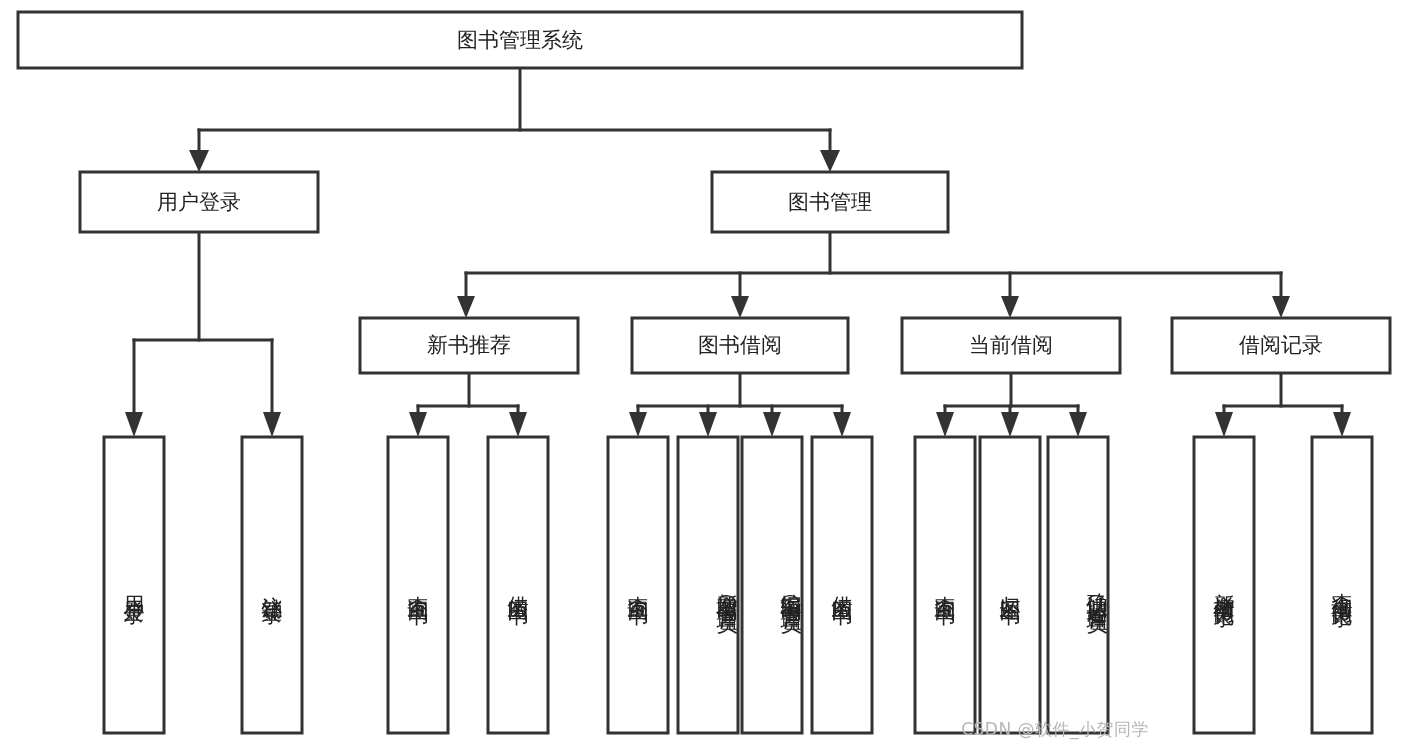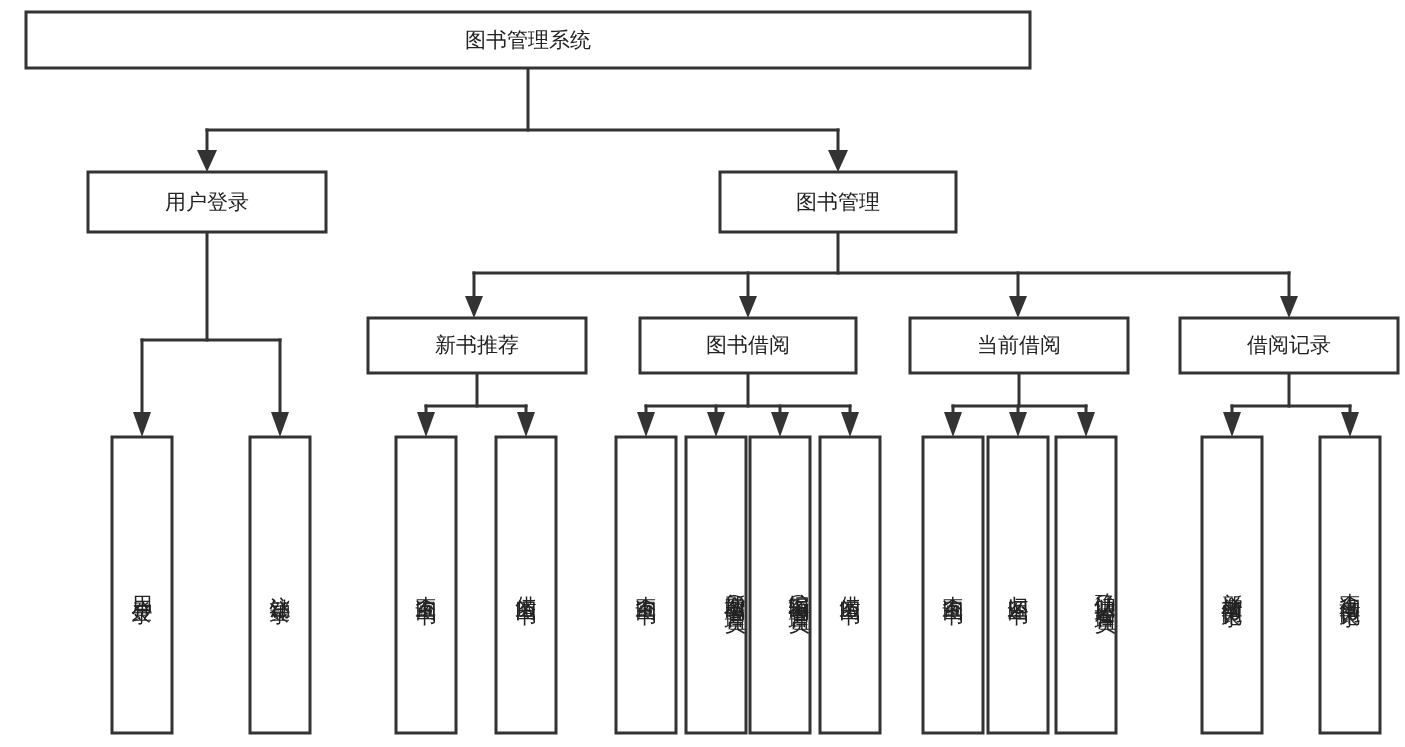--- a/index.html
+++ b/index.html
@@ -12,21 +12,20 @@
     height: 747px;
     font-family: "DejaVu Sans", "Liberation Sans", sans-serif;
     overflow: hidden;
     position: relative;
   }
   #diagram-root {
     position: absolute;
     left: 0; top: 0;
     width: 1159px;
     height: 747px;
-    margin-left: 8px;
   }
   svg.flow {
     display: block;
     width: 1405px;
     height: 747px;
   }
   .node-rect {
     fill: #ffffff;
     stroke: #333333;
     stroke-width: 3;
@@ -219,13 +218,14 @@
   <div class="leaf-label" style="left:742px; top:437px; width:60px; height:296px; align-items:flex-start; padding-top:8px; box-sizing:border-box;">编辑图书（管理员）</div>
   <div class="leaf-label" style="left:812px; top:437px; width:60px; height:296px;">借阅图书</div>
 
   <div class="leaf-label" style="left:915px; top:437px; width:60px; height:296px;">查询图书</div>
   <div class="leaf-label" style="left:980px; top:437px; width:60px; height:296px;">归还图书</div>
   <div class="leaf-label" style="left:1048px; top:437px; width:60px; height:296px; align-items:flex-start; padding-top:8px; box-sizing:border-box;">确认归还（管理员）</div>
 
   <div class="leaf-label" style="left:1194px; top:437px; width:60px; height:296px;">新增借阅记录</div>
   <div class="leaf-label" style="left:1312px; top:437px; width:60px; height:296px;">查询借阅记录</div>
 
+  <div class="watermark">CSDN @软件_小贺同学</div>
 </div>
 
 </body></html>

